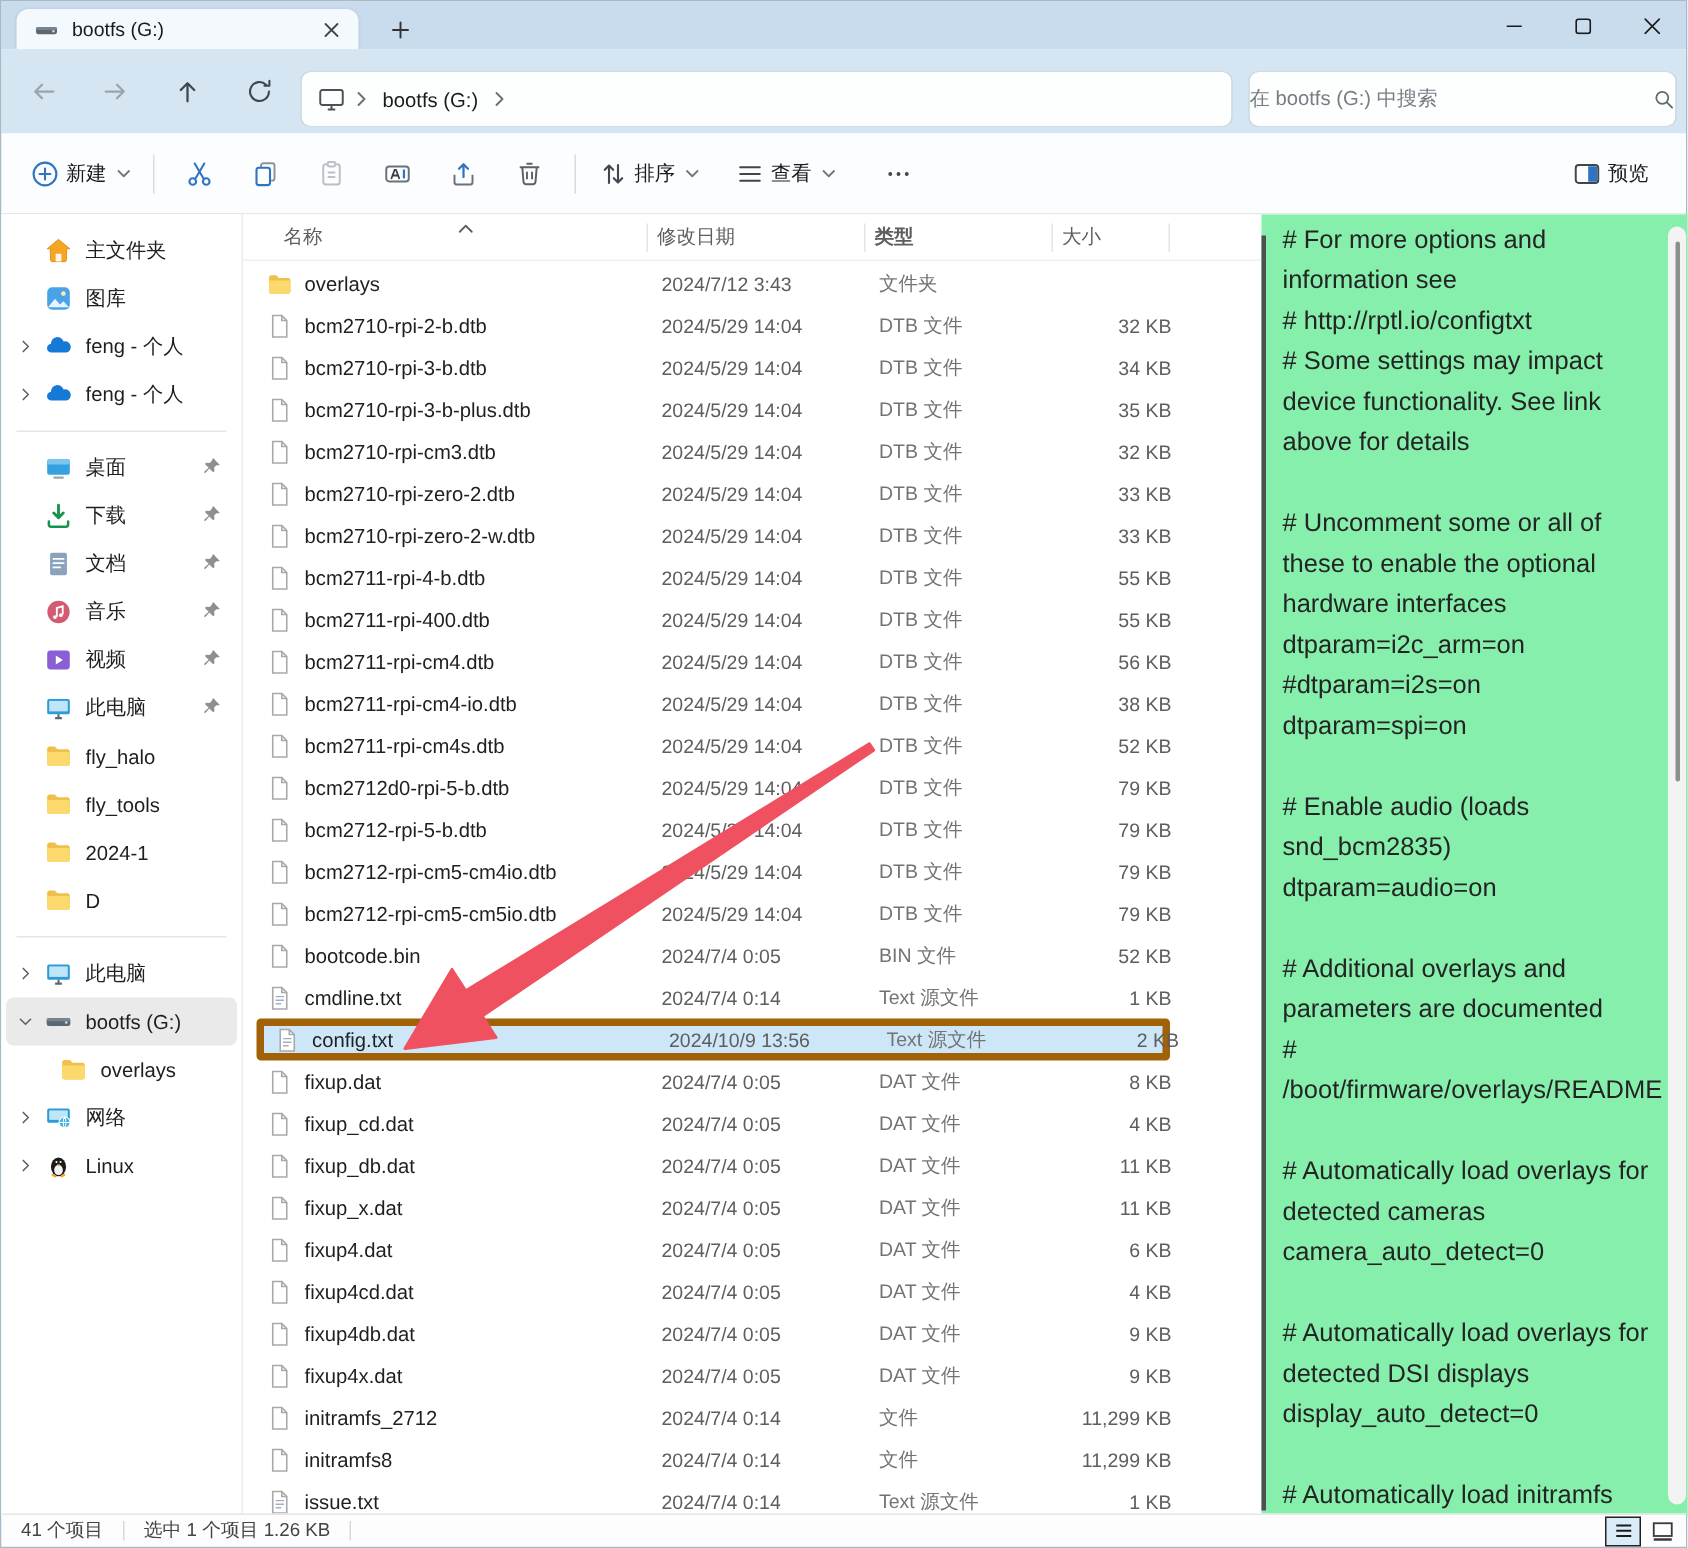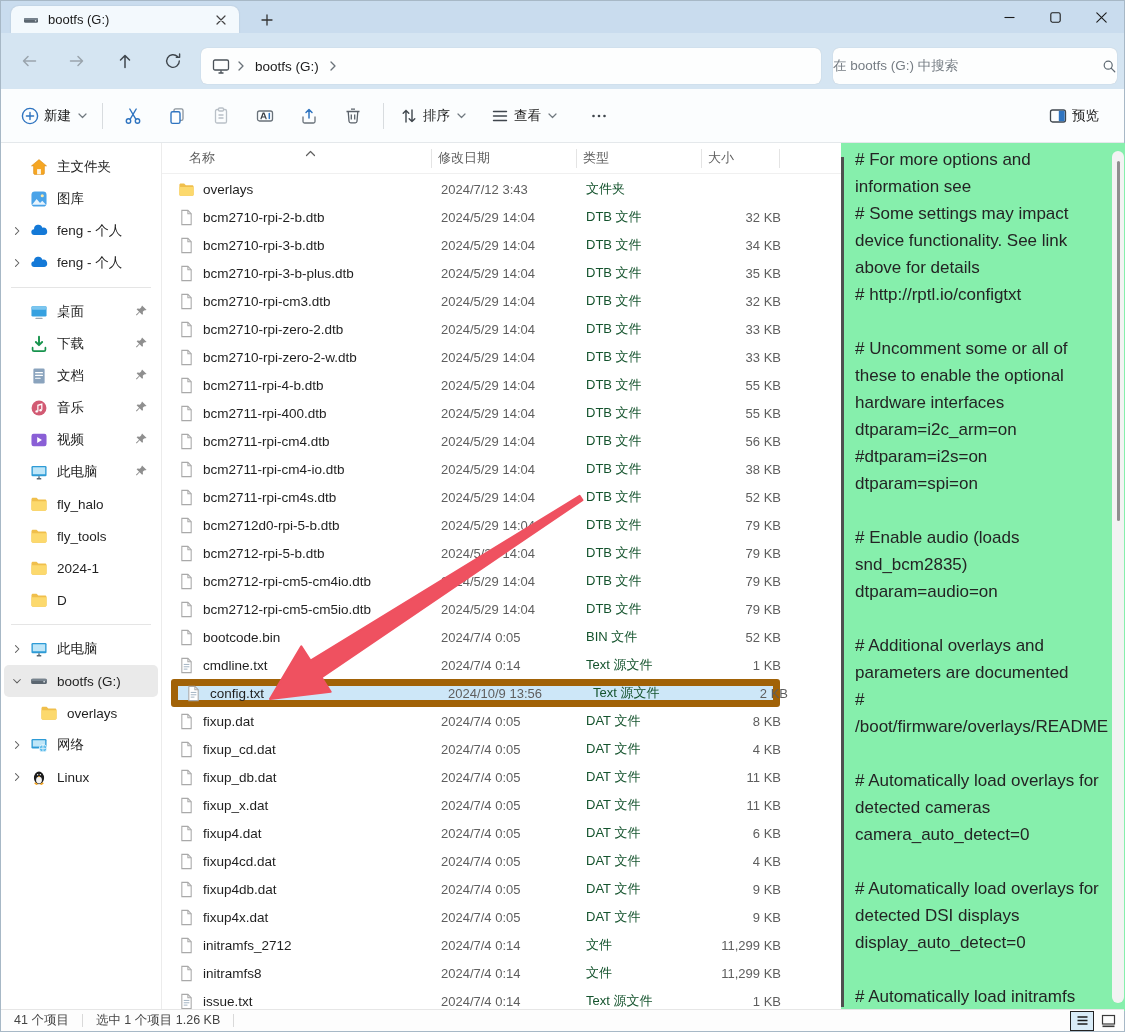--- a/index.html
+++ b/index.html
@@ -48,32 +48,32 @@
   .sb-pin { width:16px; height:16px; margin-right:8px; flex:none; }
   .sb-pin svg { width:14px; height:14px; display:block; }
   .sb-divider { height:1px; background:#e5e5e5; margin:8px 10px; }
 
   
   .filearea { position:absolute; left:161px; top:0; width:679px; height:100%; overflow:hidden; }
   .col-headers { position:relative; height:31px; display:flex; align-items:center; border-bottom:1px solid #f0f0f0; }
   .colh { font-size:13px; color:#5e5e5e; position:relative; padding-left:6px; }
   .colh-name { width:270px; padding-left:27px; }
   .colh-date { width:145px; }
-  .colh-type { width:125px; }
+  .colh-type { width:125px;font-weight:bold; }
   .colh-size { width:77px; text-align:left; }
   .col-sep { position:absolute; top:6px; width:1px; height:19px; background:#e4e4e4; }
   .sort-caret { position:absolute; left:143px; top:0px; }
   .rows { position:absolute; left:0; top:32px; width:100%; }
   .row { position:relative; height:28px; margin:0 0 0 9px; width:609px; display:flex; align-items:center; border-radius:3px; }
-  .row.sel { background:#cde7f8; border:7px solid #a16207; }
+  .row.sel { background:#cde7f8; border:5px solid #a16207; }
   .f-icon { width:17px; height:17px; margin:0 8px 0 7px; flex:none; }
   .f-icon svg { width:17px; height:17px; display:block; }
   .f-name { width:238px; font-size:13.5px; color:#1f1f1f; white-space:nowrap; overflow:hidden; flex:none; }
   .f-date { width:145px; font-size:13px; color:#5e5e5e; flex:none; }
-  .f-type { width:125px; font-size:13px; color:#14532d; flex:none; }
+  .f-type { width:125px; font-size:13px; color:#737373; flex:none; }
   .f-size { width:80px; font-size:13px; color:#5e5e5e; text-align:right; padding-right:10px; flex:none; }
   .arrow-overlay { position:absolute; left:0; top:0; width:679px; height:868px; pointer-events:none; }
 
   
   .preview { position:absolute; left:840px; top:0; width:285px; height:868px; background:#86efac; }
   .pv-divider { position:absolute; left:0; top:14px; width:3px; height:850px; background:#4f4f4f; }
   .pv-text { position:absolute; left:14px; top:3px; width:256px; }
   .pv-line { font-size:17px; line-height:27px; color:#242424; min-height:27px; overflow-wrap:break-word; }
   .pv-scroll { position:absolute; right:2px; top:8px; width:12px; height:852px; background:#f3f3f3; border-radius:6px; }
   .pv-thumb { position:absolute; right:4px; top:10px; width:3px; height:360px; background:#8f8f8f; border-radius:2px; }
@@ -914,22 +914,22 @@
         </div>
       <svg class="arrow-overlay" viewBox="0 0 679 868">
         <polygon points="417.6,352.9 148.5,517.6 139.3,503.3 108,556 168.7,548.7 159.5,534.4 420.4,357.1" fill="#ef5160" stroke="#ef5160" stroke-width="2" stroke-linejoin="round"></polygon>
       </svg>
     </div>
 
     <div class="preview">
       <div class="pv-divider"></div>
       <div class="pv-text" id="pv-text">
           <div class="pv-line"># For more options and information see</div>
+          <div class="pv-line"># http://rptl.io/configtxt</div>
           <div class="pv-line"># Some settings may impact device functionality. See link above for details</div>
-          <div class="pv-line"># http://rptl.io/configtxt</div>
           <div class="pv-line">&nbsp;</div>
           <div class="pv-line"># Uncomment some or all of these to enable the optional hardware interfaces</div>
           <div class="pv-line">dtparam=i2c_arm=on</div>
           <div class="pv-line">#dtparam=i2s=on</div>
           <div class="pv-line">dtparam=spi=on</div>
           <div class="pv-line">&nbsp;</div>
           <div class="pv-line"># Enable audio (loads snd_bcm2835)</div>
           <div class="pv-line">dtparam=audio=on</div>
           <div class="pv-line">&nbsp;</div>
           <div class="pv-line"># Additional overlays and parameters are documented</div>

